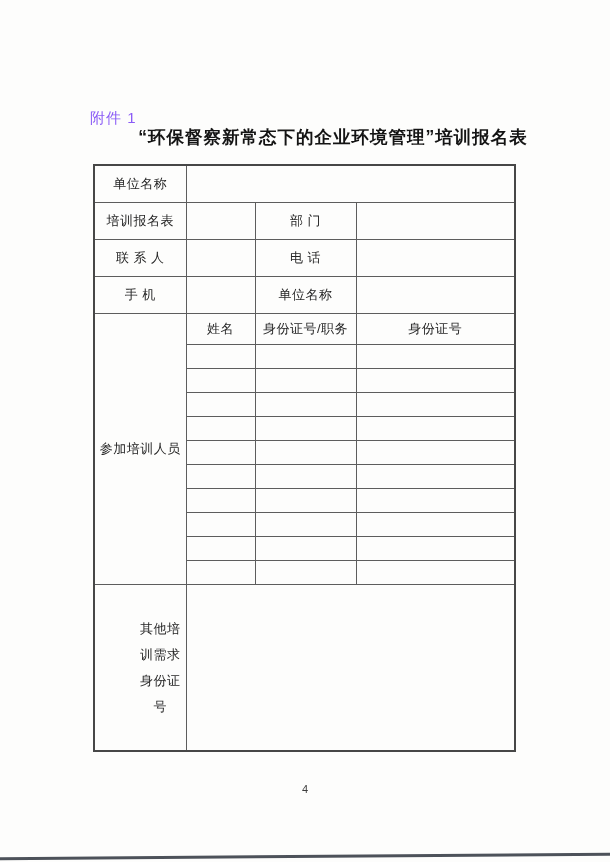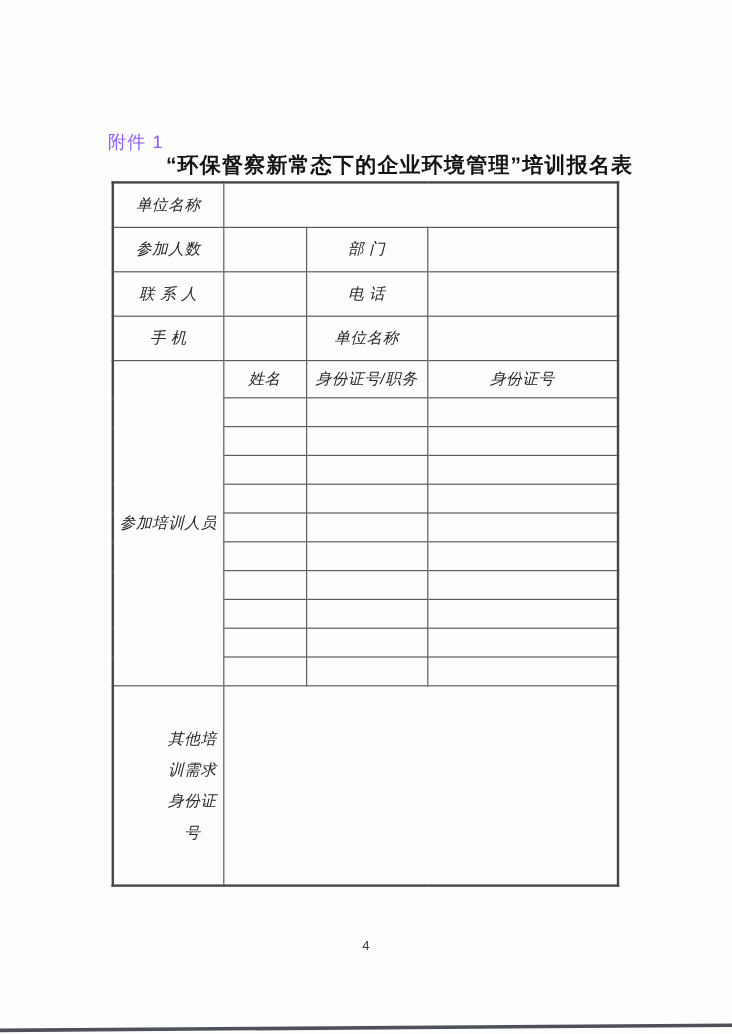--- a/index.html
+++ b/index.html
@@ -31,26 +31,25 @@
     transform: translateX(28px);
     font-size: 17.5px;
     font-weight: bold;
     letter-spacing: 1px;
     color: #141414;
     white-space: nowrap;
   }
   table.form-table {
     position: absolute;
     left: 93px;
-    top: 151px;
+    top: 164px;
     width: 421px;
     border-collapse: collapse;
     table-layout: fixed;
     border: 2px solid #474747;
-    font-style: italic;
   }
   table.form-table td {
     border: 1px solid #5d5d5d;
     padding: 0;
     text-align: center;
     vertical-align: middle;
     font-size: 13px;
     font-weight: 500;
     letter-spacing: 0.5px;
     color: #262626;
@@ -95,21 +94,21 @@
       <col style="width:69px">
       <col style="width:101px">
       <col style="width:159px">
     </colgroup>
     <tbody>
       <tr class="row-info">
         <td>单位名称</td>
         <td colspan="3"></td>
       </tr>
       <tr class="row-info">
-        <td>参加人数</td>
+        <td>培训报名表</td>
         <td></td>
         <td>部 门</td>
         <td></td>
       </tr>
       <tr class="row-info">
         <td>联 系 人</td>
         <td></td>
         <td>电 话</td>
         <td></td>
       </tr>

